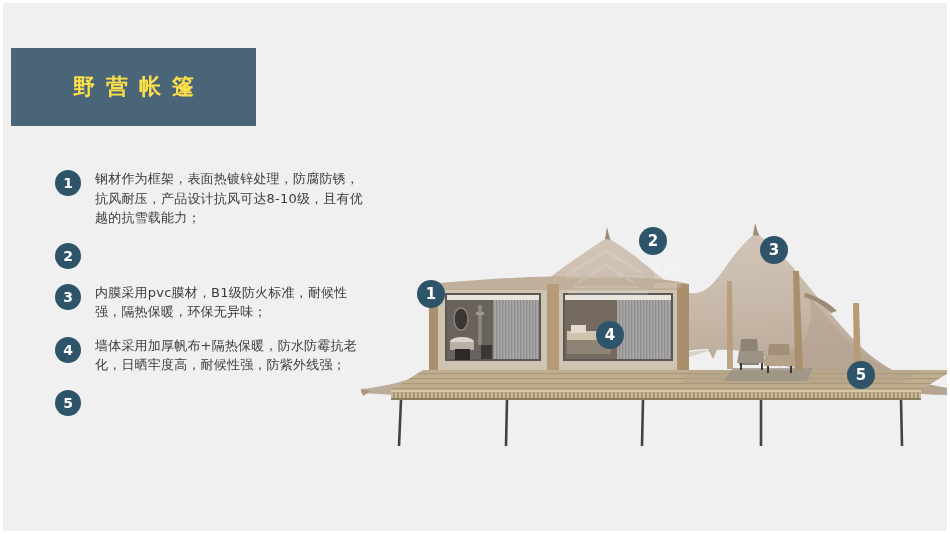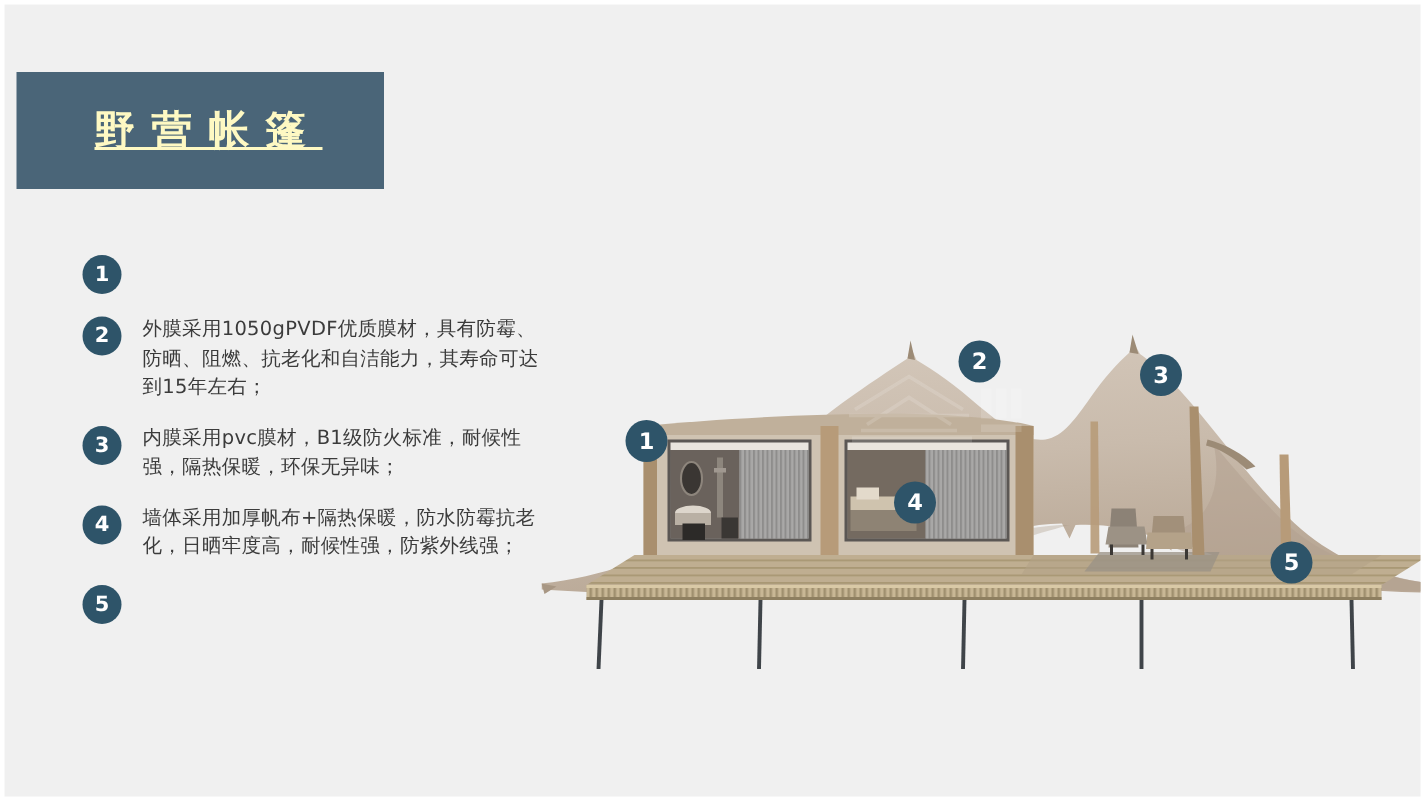--- a/index.html
+++ b/index.html
@@ -18,27 +18,26 @@
 
   
   #title-banner {
     position:absolute;
     left:8px; top:45px;
     width:245px; height:78px;
     background:#4a6578;
     display:flex; align-items:center; justify-content:center;
   }
   #title-text {
-    color:#fef9c3;
-    font-size:27px;
+    color:#fde047;
+    font-size:22px;
     font-weight:bold;
     letter-spacing:11px;
     text-indent:11px;
     white-space:nowrap;
-    text-decoration:underline;
   }
 
   
   #feature-list {
     position:absolute;
     left:52px; top:166px;
     width:320px;
   }
   .feature-item {
     display:flex;
@@ -108,25 +107,25 @@
 <div id="slide">
 
   <div id="title-banner">
     <span id="title-text">野营帐篷</span>
   </div>
 
   <div id="feature-list">
 
     <div class="feature-item">
       <span class="feature-badge">1</span>
+      <span class="feature-text">钢材作为框架，表面热镀锌处理，防腐防锈，抗风耐压，产品设计抗风可达8-10级，且有优越的抗雪载能力；</span>
     </div>
 
     <div class="feature-item">
       <span class="feature-badge">2</span>
-      <span class="feature-text">外膜采用1050gPVDF优质膜材，具有防霉、防晒、阻燃、抗老化和自洁能力，其寿命可达到15年左右；</span>
     </div>
 
     <div class="feature-item">
       <span class="feature-badge">3</span>
       <span class="feature-text">内膜采用pvc膜材，B1级防火标准，耐候性强，隔热保暖，环保无异味；</span>
     </div>
 
     <div class="feature-item">
       <span class="feature-badge">4</span>
       <span class="feature-text">墙体采用加厚帆布+隔热保暖，防水防霉抗老化，日晒牢度高，耐候性强，防紫外线强；</span>

